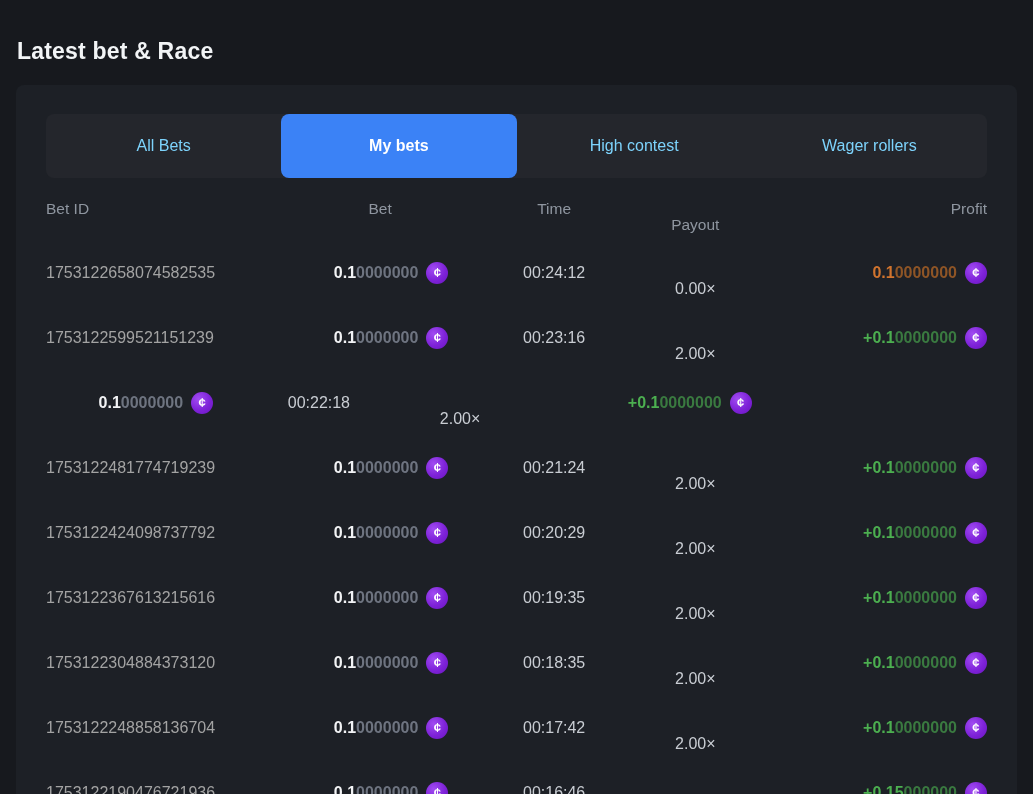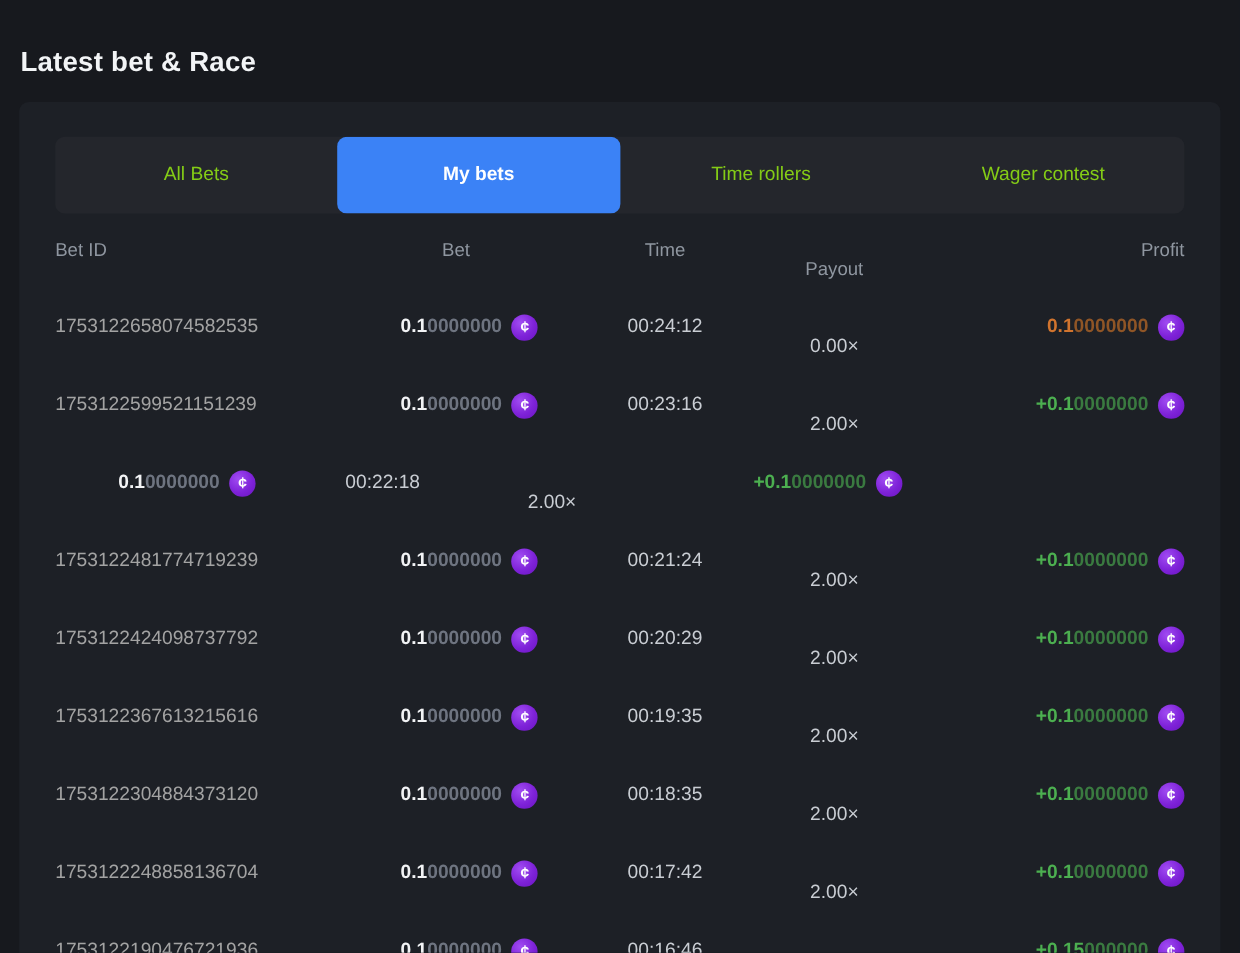--- a/index.html
+++ b/index.html
@@ -29,21 +29,21 @@
     background: #24262c;
     border-radius: 8px;
     overflow: hidden;
     height: 64px;
   }
   .tab {
     flex: 1;
     display: flex;
     align-items: center;
     justify-content: center;
-    color: #84cc16;
+    color: #7dd3fc;
     font-size: 16px;
     cursor: pointer;
     user-select: none;
   }
   .tab.active {
     background: #3b82f6;
     color: #ffffff;
     font-weight: 700;
     border-radius: 8px;
   }
@@ -96,22 +96,22 @@
 </head>
 <body>
 
 <div class="page-title">Latest bet &amp; Race</div>
 
 <div class="panel">
 
   <div class="tabs">
     <div class="tab">All Bets</div>
     <div class="tab active">My bets</div>
-    <div class="tab">Time rollers</div>
-    <div class="tab">Wager contest</div>
+    <div class="tab">High contest</div>
+    <div class="tab">Wager rollers</div>
   </div>
 
   <div class="thead">
     <div class="cell c-id">Bet ID</div>
     <div class="cell c-bet">Bet</div>
     <div class="cell c-time">Time</div>
     <div class="cell c-payout">Payout</div>
     <div class="cell c-profit">Profit</div>
   </div>
 

